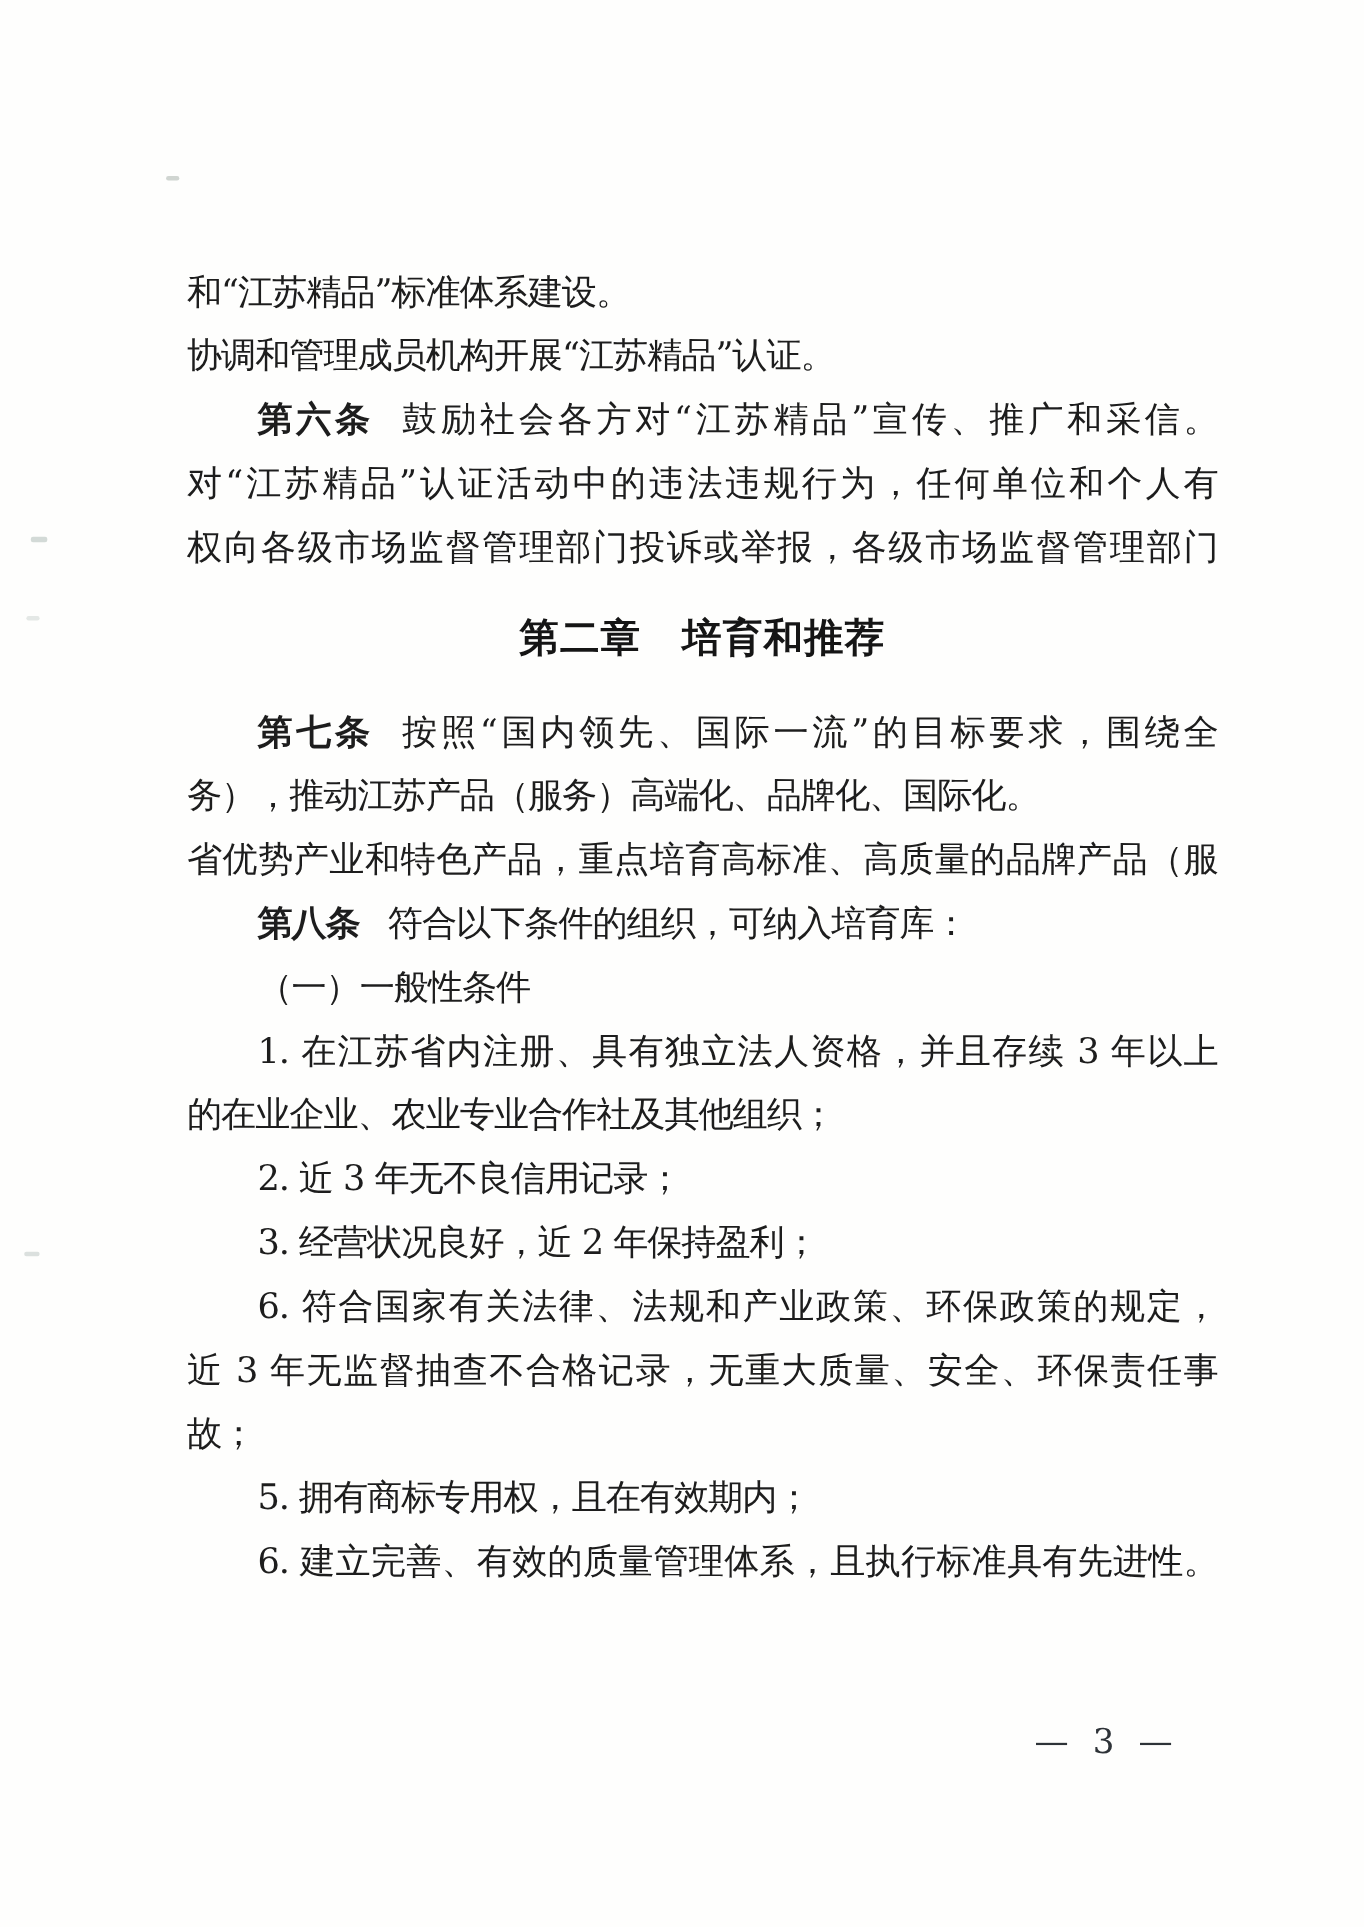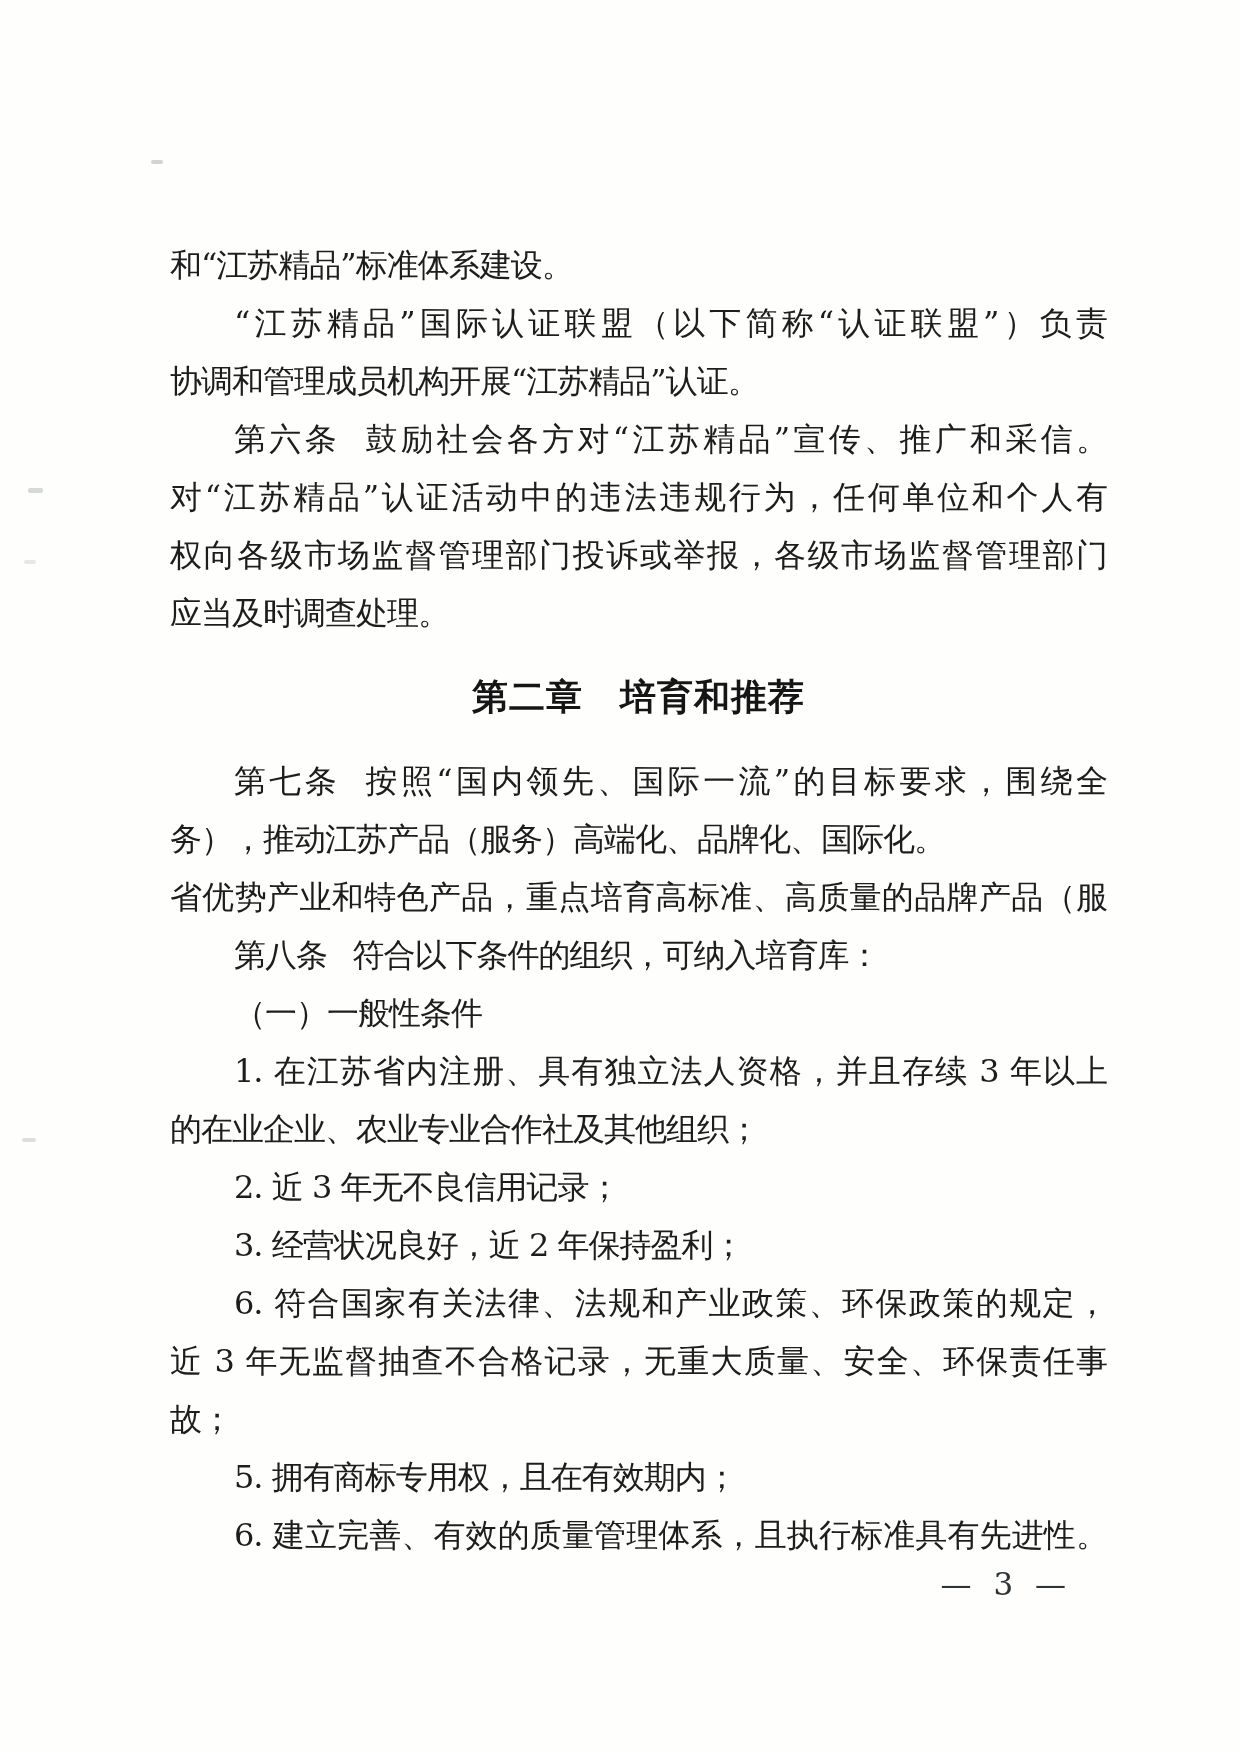--- a/index.html
+++ b/index.html
@@ -34,21 +34,21 @@
 
   .doc-line.indent { text-indent: 2em; }
 
   .doc-line.justify {
     text-align: justify;
     text-align-last: justify;
   }
 
   .doc-line .lead {
     font-family: "DejaVu Sans", "Liberation Sans", sans-serif;
-    font-weight: 400;
+    font-weight: 700;
     margin-right: 0.8em;
   }
 
   .chapter-heading {
     font-family: "DejaVu Sans", "Liberation Sans", sans-serif;
     font-weight: 700;
     font-size: 36px;
     text-align: center;
     letter-spacing: 1px;
     margin-top: 26px;
@@ -82,26 +82,24 @@
 <body>
 
 <div class="page">
   <div class="speck s1"></div>
   <div class="speck s2"></div>
   <div class="speck s3"></div>
   <div class="speck s4"></div>
 
   <div class="doc" id="doc-body">
       <div class="doc-line">和“江苏精品”标准体系建设。</div>
-      <div class="doc-line indent justify">“江苏精品”国际认证联盟（以下简称“认证联盟”）负责</div>
       <div class="doc-line">协调和管理成员机构开展“江苏精品”认证。</div>
       <div class="doc-line indent justify"><strong class="lead">第六条</strong><span>鼓励社会各方对“江苏精品”宣传、推广和采信。</span></div>
       <div class="doc-line justify">对“江苏精品”认证活动中的违法违规行为，任何单位和个人有</div>
       <div class="doc-line justify">权向各级市场监督管理部门投诉或举报，各级市场监督管理部门</div>
-      <div class="doc-line">应当及时调查处理。</div>
       <div class="chapter-heading">第二章　培育和推荐</div>
       <div class="doc-line indent justify"><strong class="lead">第七条</strong><span>按照“国内领先、国际一流”的目标要求，围绕全</span></div>
       <div class="doc-line">务），推动江苏产品（服务）高端化、品牌化、国际化。</div>
       <div class="doc-line justify">省优势产业和特色产品，重点培育高标准、高质量的品牌产品（服</div>
       <div class="doc-line indent"><strong class="lead">第八条</strong><span>符合以下条件的组织，可纳入培育库：</span></div>
       <div class="doc-line indent">（一）一般性条件</div>
       <div class="doc-line indent justify">1. 在江苏省内注册、具有独立法人资格，并且存续 3 年以上</div>
       <div class="doc-line">的在业企业、农业专业合作社及其他组织；</div>
       <div class="doc-line indent">2. 近 3 年无不良信用记录；</div>
       <div class="doc-line indent">3. 经营状况良好，近 2 年保持盈利；</div>

